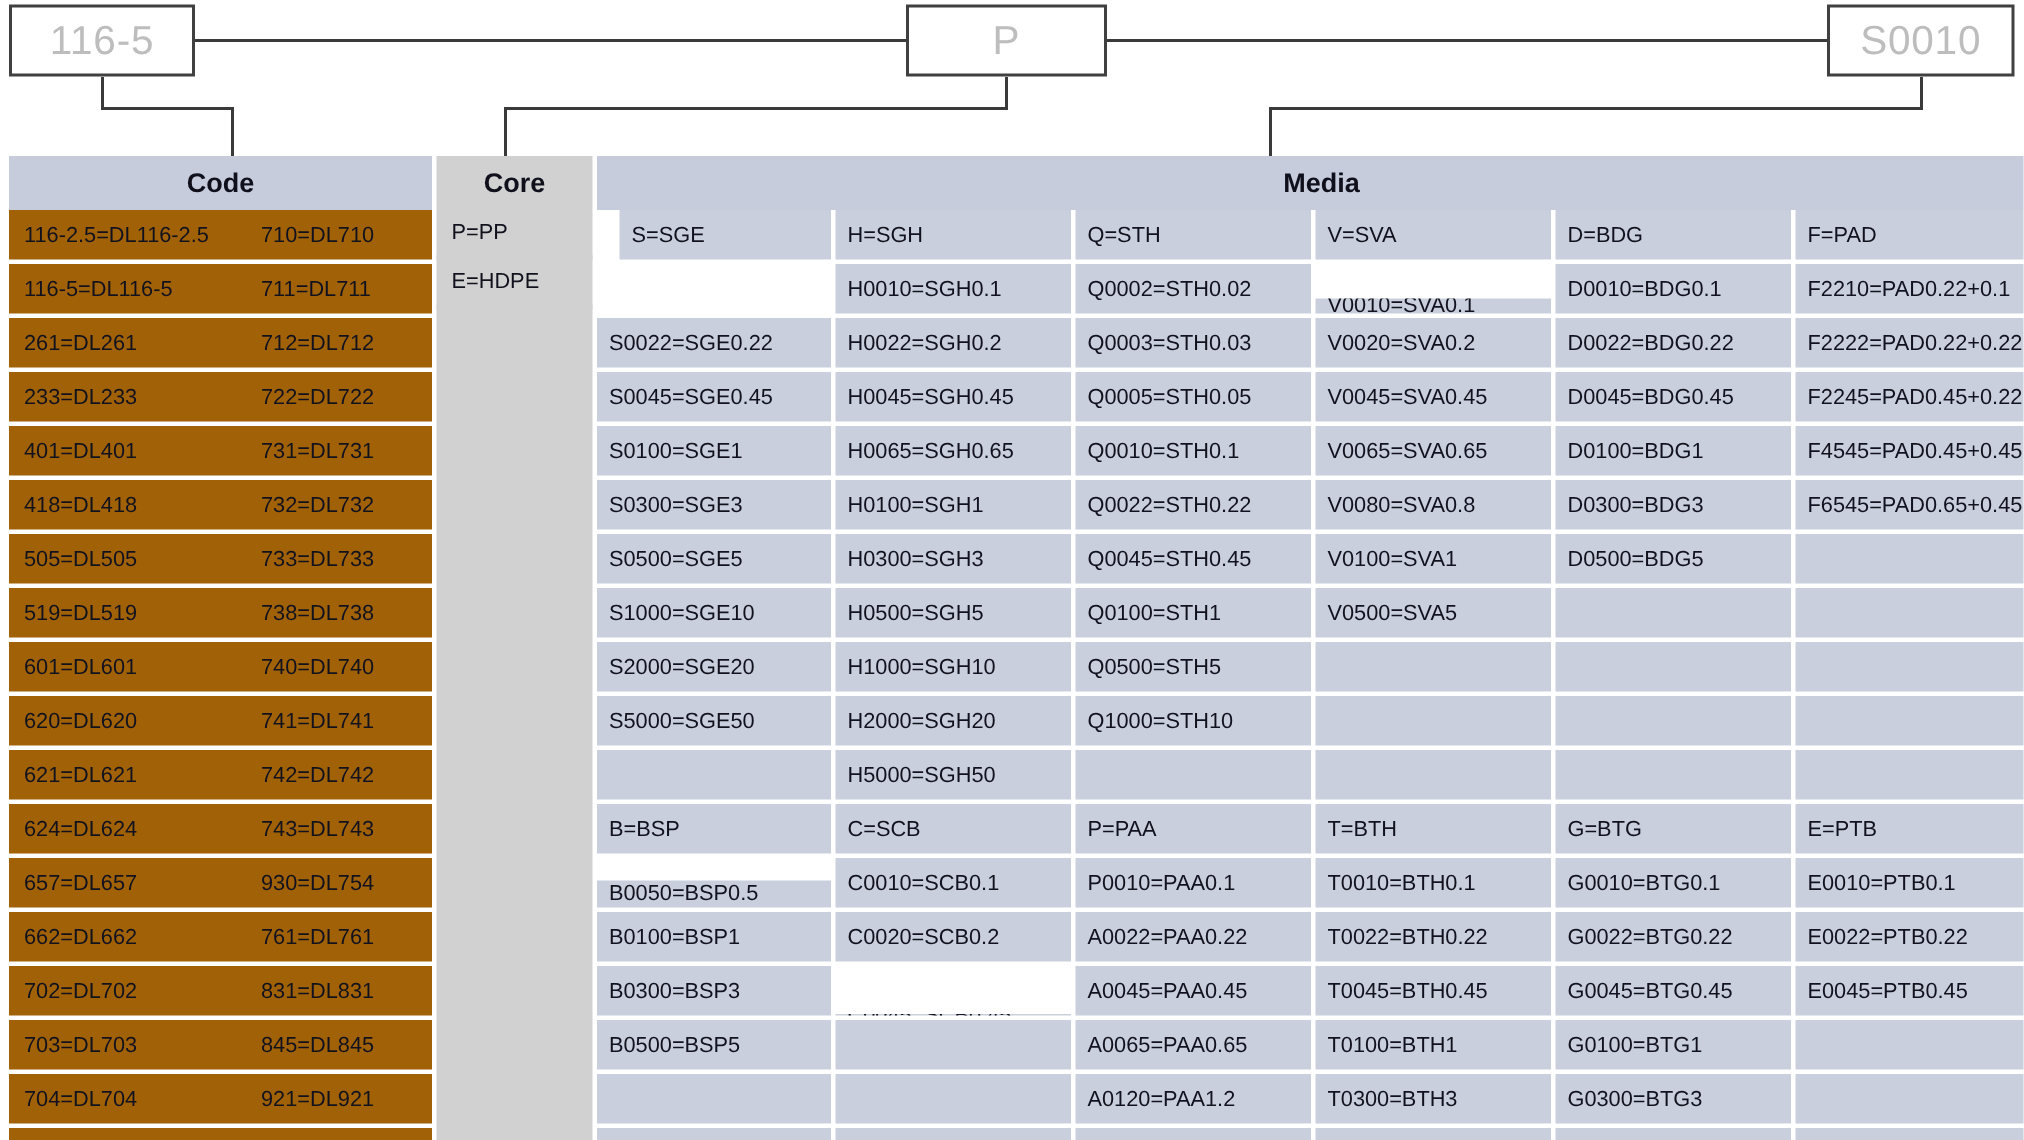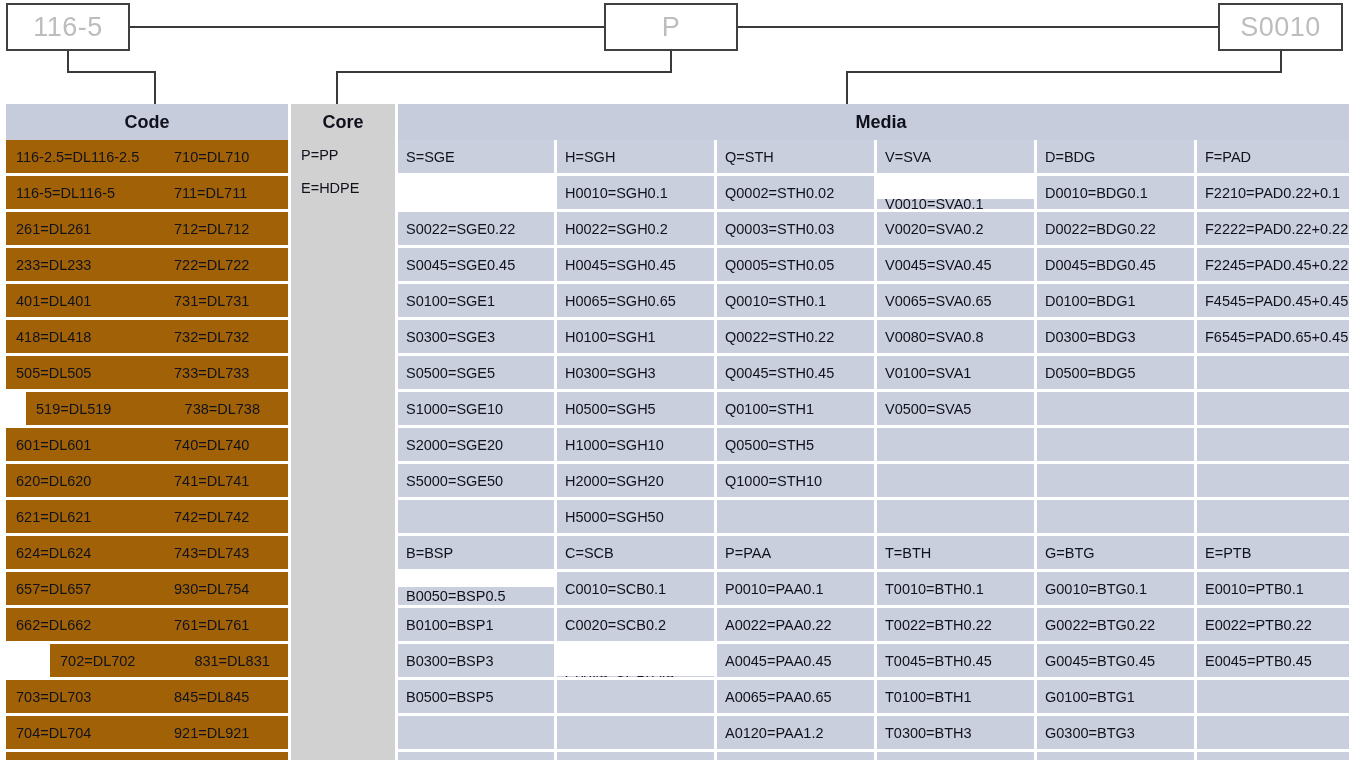--- a/index.html
+++ b/index.html
@@ -157,21 +157,21 @@
 
   <div class="code-cell" style="grid-area: 2 / 1 / 3 / 2;">
         <span class="c1">116-2.5=DL116-2.5</span>
         <span class="c2">710=DL710</span>
       </div>
       <div class="core-block" style="grid-row: 2 / 21;">
         <div class="core-item">P=PP</div>
         <div class="core-item">E=HDPE</div>
         <div class="core-filler"></div>
       </div>
-      <div class="cell" style="grid-area: 2 / 3 / 3 / 4;">S=SGE</div>
+      <div class="cell" style="grid-area: 2 / 3 / 3 / 4; margin-left: 15px;">S=SGE</div>
       <div class="cell" style="grid-area: 2 / 4 / 3 / 5;">H=SGH</div>
       <div class="cell" style="grid-area: 2 / 5 / 3 / 6;">Q=STH</div>
       <div class="cell" style="grid-area: 2 / 6 / 3 / 7;">V=SVA</div>
       <div class="cell" style="grid-area: 2 / 7 / 3 / 8;">D=BDG</div>
       <div class="cell" style="grid-area: 2 / 8 / 3 / 9;">F=PAD</div>
       <div class="code-cell" style="grid-area: 3 / 1 / 4 / 2;">
         <span class="c1">116-5=DL116-5</span>
         <span class="c2">711=DL711</span>
       </div>
       <div class="cell" style="grid-area: 3 / 3 / 4 / 4; margin-top: 48px;">S0010=SGE0.1</div>
@@ -223,21 +223,21 @@
       <div class="code-cell" style="grid-area: 8 / 1 / 9 / 2;">
         <span class="c1">505=DL505</span>
         <span class="c2">733=DL733</span>
       </div>
       <div class="cell" style="grid-area: 8 / 3 / 9 / 4;">S0500=SGE5</div>
       <div class="cell" style="grid-area: 8 / 4 / 9 / 5;">H0300=SGH3</div>
       <div class="cell" style="grid-area: 8 / 5 / 9 / 6;">Q0045=STH0.45</div>
       <div class="cell" style="grid-area: 8 / 6 / 9 / 7;">V0100=SVA1</div>
       <div class="cell" style="grid-area: 8 / 7 / 9 / 8;">D0500=BDG5</div>
       <div class="cell empty" style="grid-area: 8 / 8 / 9 / 9;"></div>
-      <div class="code-cell" style="grid-area: 9 / 1 / 10 / 2; margin-left: 20px;">
+      <div class="code-cell" style="grid-area: 9 / 1 / 10 / 2;">
         <span class="c1">519=DL519</span>
         <span class="c2">738=DL738</span>
       </div>
       <div class="cell" style="grid-area: 9 / 3 / 10 / 4;">S1000=SGE10</div>
       <div class="cell" style="grid-area: 9 / 4 / 10 / 5;">H0500=SGH5</div>
       <div class="cell" style="grid-area: 9 / 5 / 10 / 6;">Q0100=STH1</div>
       <div class="cell" style="grid-area: 9 / 6 / 10 / 7;">V0500=SVA5</div>
       <div class="cell empty" style="grid-area: 9 / 7 / 10 / 8;"></div>
       <div class="cell empty" style="grid-area: 9 / 8 / 10 / 9;"></div>
       <div class="code-cell" style="grid-area: 10 / 1 / 11 / 2;">
@@ -293,21 +293,21 @@
       <div class="code-cell" style="grid-area: 15 / 1 / 16 / 2;">
         <span class="c1">662=DL662</span>
         <span class="c2">761=DL761</span>
       </div>
       <div class="cell" style="grid-area: 15 / 3 / 16 / 4;">B0100=BSP1</div>
       <div class="cell" style="grid-area: 15 / 4 / 16 / 5;">C0020=SCB0.2</div>
       <div class="cell" style="grid-area: 15 / 5 / 16 / 6;">A0022=PAA0.22</div>
       <div class="cell" style="grid-area: 15 / 6 / 16 / 7;">T0022=BTH0.22</div>
       <div class="cell" style="grid-area: 15 / 7 / 16 / 8;">G0022=BTG0.22</div>
       <div class="cell" style="grid-area: 15 / 8 / 16 / 9;">E0022=PTB0.22</div>
-      <div class="code-cell" style="grid-area: 16 / 1 / 17 / 2; margin-left: 44px;">
+      <div class="code-cell" style="grid-area: 16 / 1 / 17 / 2;">
         <span class="c1">702=DL702</span>
         <span class="c2">831=DL831</span>
       </div>
       <div class="cell" style="grid-area: 16 / 3 / 17 / 4;">B0300=BSP3</div>
       <div class="cell" style="grid-area: 16 / 4 / 17 / 5; margin-top: 32px;">C0045=SCB0.45</div>
       <div class="cell" style="grid-area: 16 / 5 / 17 / 6;">A0045=PAA0.45</div>
       <div class="cell" style="grid-area: 16 / 6 / 17 / 7;">T0045=BTH0.45</div>
       <div class="cell" style="grid-area: 16 / 7 / 17 / 8; text-align: center;">G0045=BTG0.45</div>
       <div class="cell" style="grid-area: 16 / 8 / 17 / 9;">E0045=PTB0.45</div>
       <div class="code-cell" style="grid-area: 17 / 1 / 18 / 2;">

